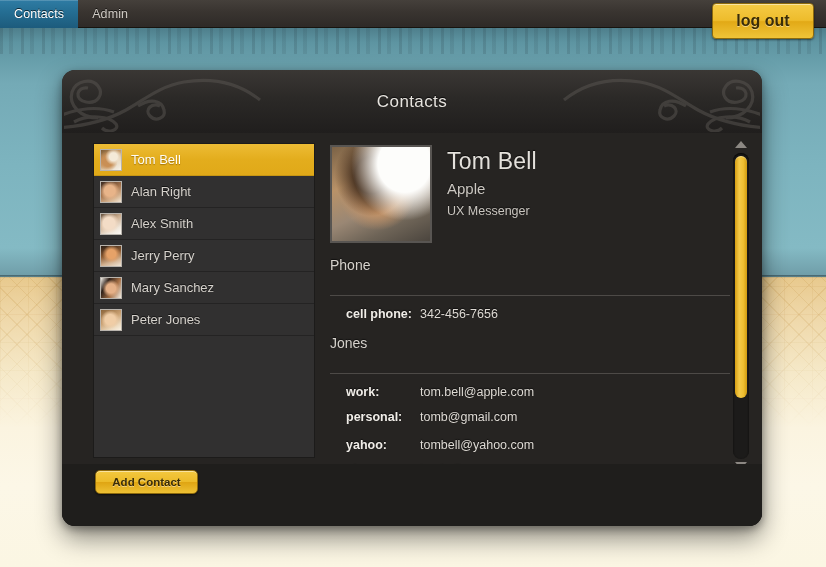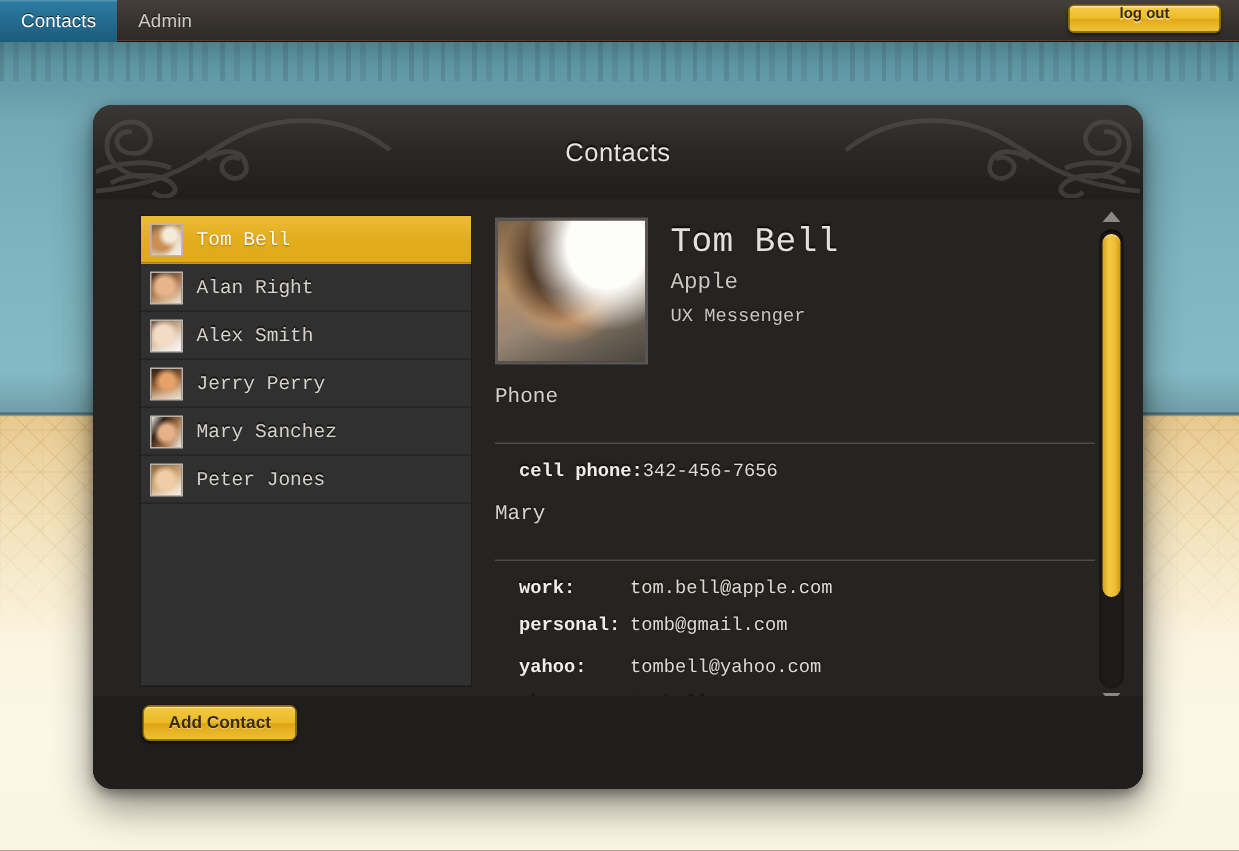--- a/index.html
+++ b/index.html
@@ -101,28 +101,28 @@
     letter-spacing: .1px;
   }
   .nav-tab.active {
     background: linear-gradient(to bottom, #2f7ca4 0%, #246d92 45%, #1d5b7c 100%);
     color: #ffffff;
     box-shadow: inset 0 1px 0 rgba(255,255,255,.18);
   }
   .logout-btn {
     position: absolute;
     right: 12px; top: 3px;
-    width: 102px; height: 19px;
+    width: 102px; height: 36px;
     border-radius: 4px;
     border: 1px solid #8d6a0d;
     background: linear-gradient(to bottom, #f5cb46 0%, #eebc2c 48%, #e2a916 52%, #f0c438 100%);
     color: #3a2c06;
-    font-size: 10px;
+    font-size: 16px;
     font-weight: bold;
-    display: flex; justify-content: center;
+    display: flex; align-items: center; justify-content: center;
     cursor: pointer;
     text-shadow: 0 1px 0 rgba(255,255,255,.45);
     box-shadow: inset 0 1px 0 rgba(255,255,255,.5), 0 1px 2px rgba(0,0,0,.5);
   }
 
   
   .modal {
     position: absolute;
     left: 62px; top: 70px;
     width: 700px; height: 456px;
@@ -148,21 +148,20 @@
     text-shadow: 0 -1px 1px rgba(0,0,0,.8);
   }
   .flourish { position: absolute; top: 2px; opacity: .5; pointer-events: none; }
   .flourish.left  { left: 2px; }
   .flourish.right { right: 2px; transform: scaleX(-1); }
 
   .modal-body {
     position: relative;
     height: 393px;
     background: #262422;
-    font-family: Liberation Mono, monospace;
   }
 
   
   .contact-list {
     position: absolute;
     left: 31px; top: 10px;
     width: 222px; height: 315px;
     background: #313030;
     border: 1px solid #1c1b1a;
     overflow: hidden;
@@ -434,21 +433,21 @@
 
         <div class="section">
           <div class="section-title">Phone</div>
           <div class="field-row">
             <span class="field-label">cell phone:</span>
             <span class="field-value">342-456-7656</span>
           </div>
         </div>
 
         <div class="section">
-          <div class="section-title">Mary</div>
+          <div class="section-title">Jones</div>
           <div class="field-row">
             <span class="field-label">work:</span>
             <span class="field-value">tom.bell@apple.com</span>
           </div>
           <div class="field-row">
             <span class="field-label">personal:</span>
             <span class="field-value">tomb@gmail.com</span>
           </div>
         </div>
 

